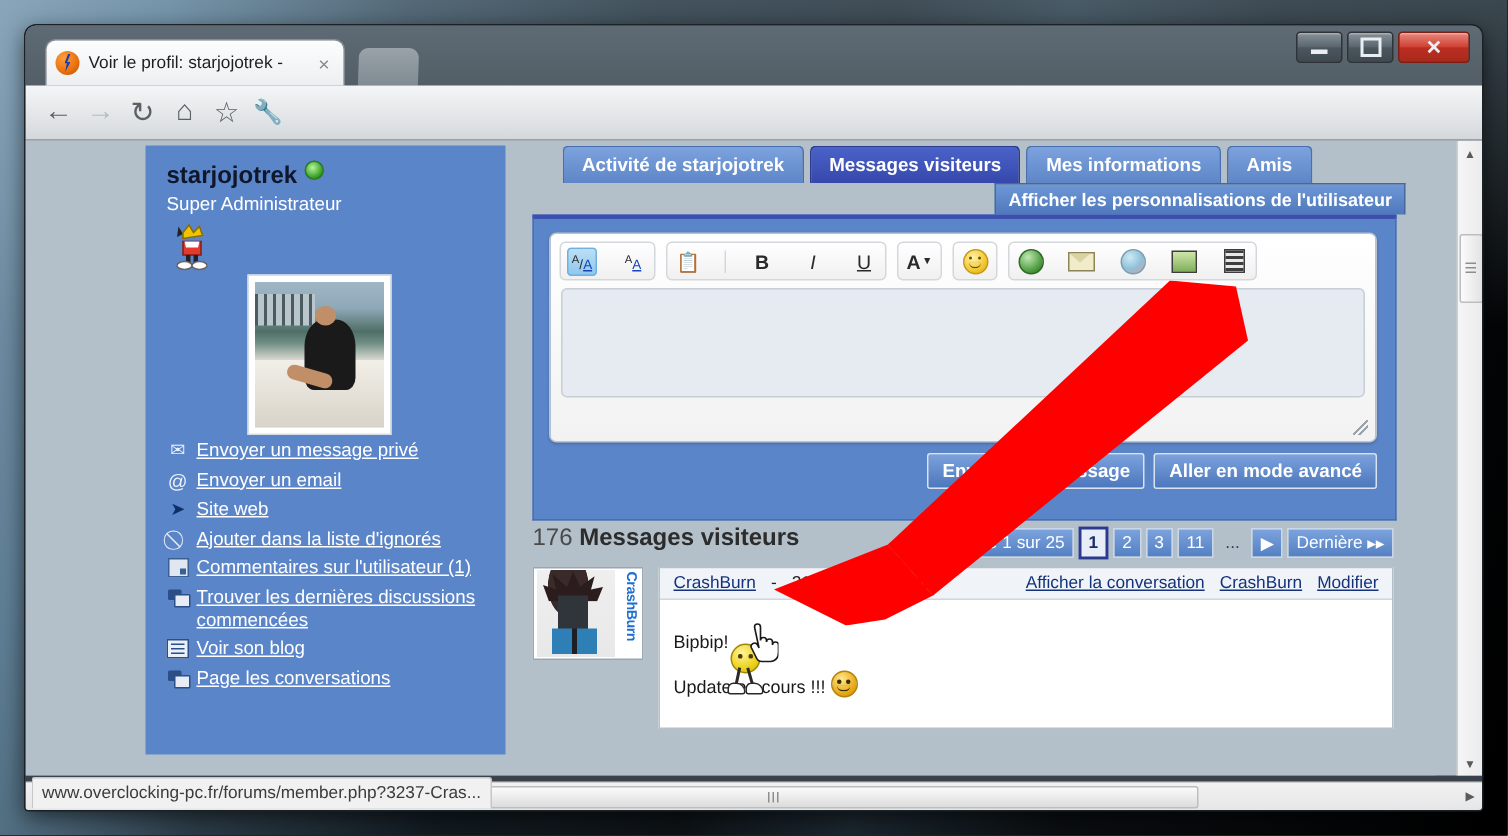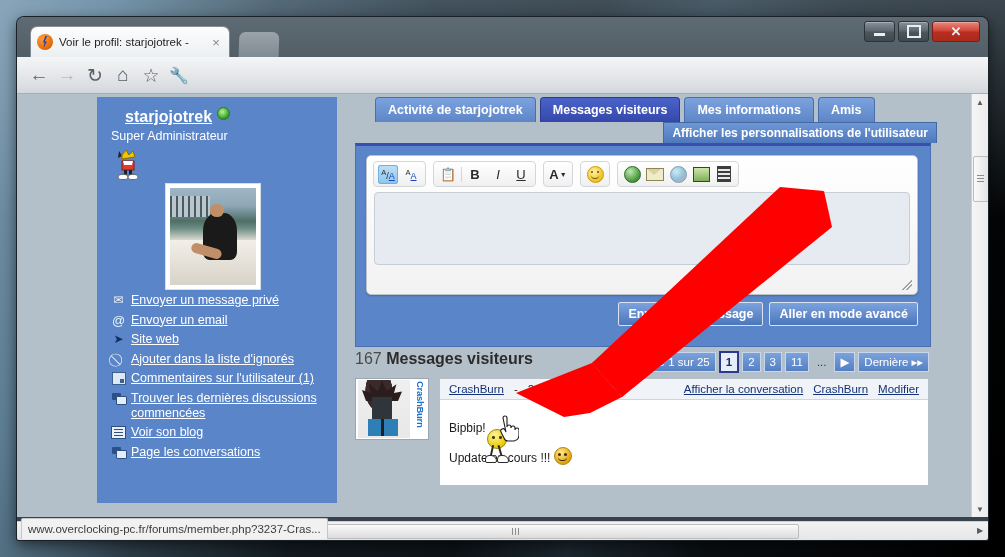--- a/index.html
+++ b/index.html
@@ -138,22 +138,22 @@
     background: #b3c0c9;
   }
 
   
   .sidebar {
     position: absolute; left: 80px; top: 3px;
     width: 240px; height: 406px;
     background: #5b85c9;
   }
   .username {
-    position:absolute; left: 28px; top: 10px;
-    font-size: 16px; font-weight: bold; color:#ffffff;text-decoration:underline;
+    position:absolute; left: 14px; top: 10px;
+    font-size: 16px; font-weight: bold; color:#0f172a;
   }
   .onlinedot{
     display:inline-block; width:11px; height:11px; border-radius:50%;
     background: radial-gradient(circle at 40% 35%, #b6f59a, #2f9b1e 70%, #1e6f12);
     border:1px solid #2c7a1c; margin-left:5px; vertical-align: 2px;
   }
   .usertitle {
     position:absolute; left:14px; top:32px;
     font-size: 12.5px; color: #ffffff;
   }
@@ -279,21 +279,21 @@
     background: linear-gradient(180deg,#ffffff,#f2f2f2);
     border: 1px solid #bcc3ca; border-radius: 5px;
     box-shadow: 0 1px 2px rgba(0,0,0,.22);
     box-sizing: border-box;
   }
   .etoolbar{
     position:absolute; left:6px; top:5px; right:6px; height:26px;
     display:flex; align-items:center; gap:7px;
   }
   .egroup{
-    height: 24px; display:flex; align-items:center; gap:3px;
+    height: 24px; display:flex; align-items:center; gap:14px;
     background: linear-gradient(180deg,#ffffff,#f0f0f0);
     border:1px solid #d3d7db; border-radius:4px; padding: 0 4px;
   }
   .ebtn{
     width: 20px; height: 19px;
     display:flex;align-items:center;justify-content:center;
     font-size: 13px; color:#2a2a2a; cursor:pointer; border-radius:3px;
   }
   .ebtn.sel{ background: linear-gradient(180deg,#bfe0f6,#8cc6ee); box-shadow: inset 0 0 0 1px #6fb0de; }
   .ebtn .aa{ font-size:9px; }
@@ -682,21 +682,21 @@
               <div class="etextarea"></div>
               <div class="eresize"></div>
             </div>
             <div class="btnrow">
               <div class="pbtn">Envoyer un message</div>
               <div class="pbtn">Aller en mode avancé</div>
             </div>
           </div>
 
           <div class="vmhead">
-            <div class="vmcount"><span>167</span> <b>Messages visiteurs</b></div>
+            <div class="vmcount"><span>176</span> <b>Messages visiteurs</b></div>
             <div class="pager">
               <div class="pgbox">
                   <span style="font-size:8px;margin-right:4px">▼</span>
                   <span>Page 1 sur 25</span>
                 </div>
               <div class="pgbox cur">1</div>
               <div class="pgbox">2</div>
               <div class="pgbox">3</div>
               <div class="pgbox">11</div>
               <div class="pgbox plain">...</div>

